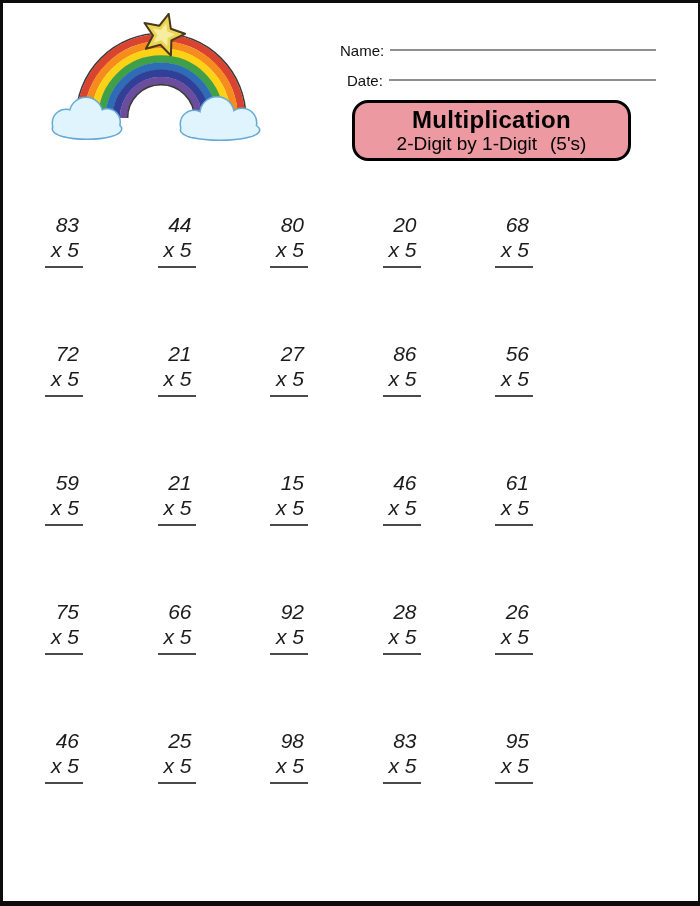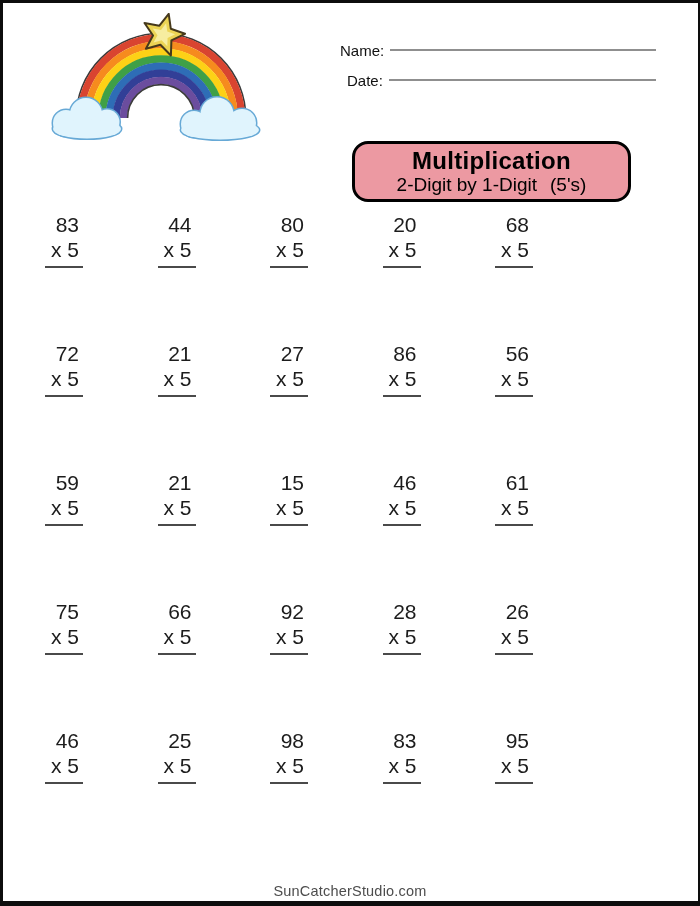--- a/index.html
+++ b/index.html
@@ -20,29 +20,29 @@
   .field-row{
     position:absolute;display:flex;align-items:center;height:16px;
     font-size:15px;color:#111;
   }
   .field-row.name{left:340px;top:42px;width:316px;}
   .field-row.date{left:347px;top:72px;width:309px;}
   .field-line{flex:1;border-bottom:2px solid #8f8f8f;margin-left:6px;margin-bottom:1px;}
   .title-box{
     position:absolute;left:352px;top:100px;width:279px;height:61px;
     box-sizing:border-box;background:#ec99a2;border:3px solid #000;
-    border-radius:16px;text-align:center;margin-top:41px;
+    border-radius:16px;text-align:center;
   }
   .title-box .title{font-size:24px;font-weight:bold;line-height:26px;margin-top:4px;letter-spacing:0.3px;color:#000;}
   .title-box .subtitle{font-size:19px;line-height:22px;color:#000;}
   .title-box .subtitle .note{margin-left:13px;}
   .grid{
     position:absolute;left:45px;top:212px;width:488px;
     display:grid;grid-template-columns:repeat(5,38px);
-    grid-template-rows:repeat(5,129px);justify-content:space-between;
+    grid-template-rows:repeat(5,129px);justify-content:space-between;font-style:italic;
   }
   .problem{display:flex;flex-direction:column;align-items:flex-end;width:38px;}
   .num{font-size:21px;line-height:25px;padding-right:4px;color:#1c1c1c;white-space:pre;}
   .ansline{width:38px;height:0;border-top:2.5px solid #4a4a4a;margin-top:4px;}
   .footer{
     position:absolute;left:0;right:0;top:883px;text-align:center;
     font-size:14.5px;color:#4d4d4d;letter-spacing:0.2px;
   }
 </style>
 </head>
@@ -235,16 +235,15 @@
         <div class="num">x 5</div>
         <div class="ansline"></div>
       </div>
       <div class="problem">
         <div class="num">95</div>
         <div class="num">x 5</div>
         <div class="ansline"></div>
       </div>
     </div>
 
-  <div class="footer">SunCatcherStudio.com</div>
 
   <div class="frame"></div>
 </div>
 
 </body></html>

